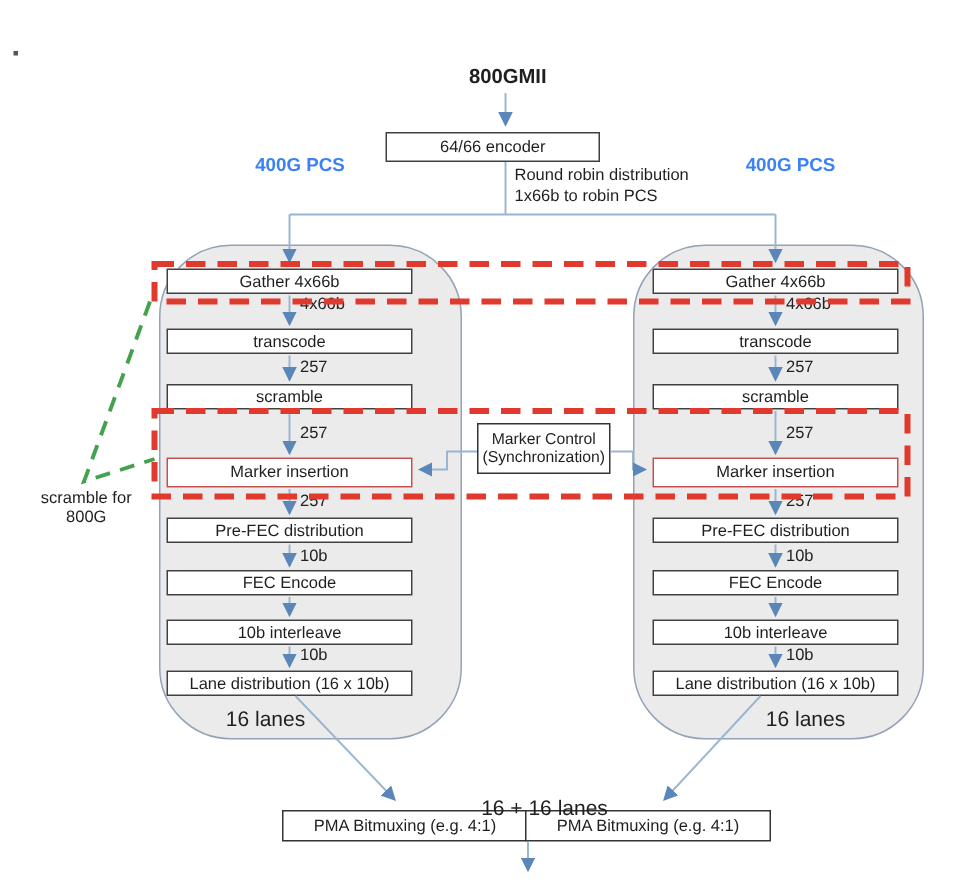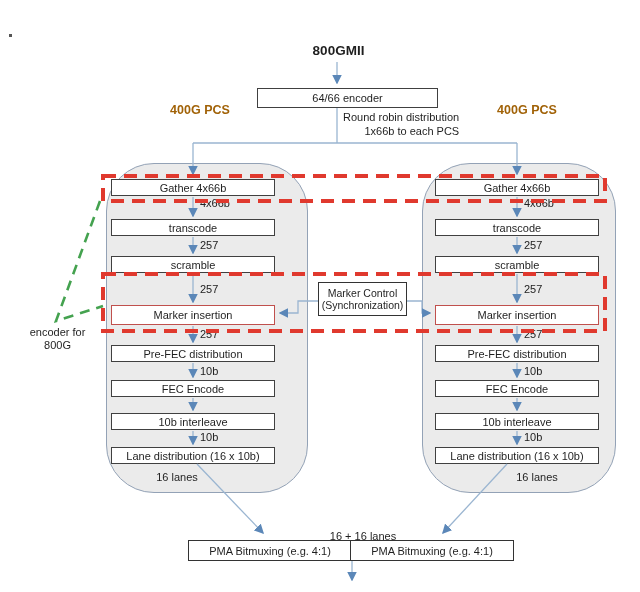--- a/index.html
+++ b/index.html
@@ -14,53 +14,53 @@
     display:flex;align-items:center;justify-content:center;
     font-size:11px;white-space:nowrap;z-index:3;
   }
   .fbox.marker{border:1.4px solid #c0504d;height:20px;}
   .container{
     position:absolute;width:202px;height:330px;box-sizing:border-box;
     background:#ebebeb;border:1px solid #93a2b6;border-radius:48px;z-index:1;
   }
   .lbl{position:absolute;font-size:11px;color:#222;white-space:nowrap;z-index:4;}
   .hdr{position:absolute;width:120px;text-align:center;font-weight:bold;
-       font-size:12.5px;line-height:14px;color:#a16207;z-index:4;}
+       font-size:12.5px;line-height:14px;color:#3b82f6;z-index:4;}
   .title{position:absolute;left:257px;top:43px;width:163px;text-align:center;
        font-weight:bold;font-size:13.5px;z-index:4;}
-  .note{position:absolute;font-size:11px;line-height:13.5px;z-index:4;text-align:right;}
+  .note{position:absolute;font-size:11px;line-height:13.5px;z-index:4;}
   .bonding{
     position:absolute;left:318px;top:282px;width:89px;height:34px;box-sizing:border-box;
     border:1.4px solid #333;background:#ffffff;display:flex;flex-direction:column;
     align-items:center;justify-content:center;font-size:10.5px;line-height:12px;
     text-align:center;z-index:5;
   }
   .pma{
     position:absolute;width:164px;height:21px;box-sizing:border-box;
     border:1.5px solid #333;background:#ffffff;display:flex;align-items:center;
     justify-content:center;font-size:11px;white-space:nowrap;z-index:3;
   }
   .annotation{position:absolute;left:10px;top:326px;width:95px;text-align:center;
        font-size:11px;line-height:13px;z-index:4;}
-  .lanes{position:absolute;width:100px;text-align:center;font-size:11px;z-index:4;}
+  .lanes{position:absolute;width:100px;text-align:center;font-size:14px;z-index:4;}
   svg.overlay{position:absolute;left:0;top:0;z-index:6;pointer-events:none;}
   .dot{position:absolute;left:9px;top:34px;width:3px;height:3px;background:#555;z-index:4;}
 </style>
 </head>
 <body>
 
 <div class="dot"></div>
 
 <div class="title">800GMII</div>
-<div class="fbox" style="left:257px;top:88px;width:181px;height:20px;">
+<div class="fbox" style="left:257px;top:88px;width:143px;height:20px;">
   <span>64/66 encoder</span>
 </div>
 <div class="note" style="left:343px;top:111px;">
   <div>Round robin distribution</div>
-  <div>1x66b to each PCS</div>
+  <div>1x66b to robin PCS</div>
 </div>
 
 <div class="hdr" style="left:140px;top:103px;">
   <div>400G PCS</div>
 </div>
 <div class="hdr" style="left:467px;top:103px;">
   <div>400G PCS</div>
 </div>
 
 <div class="container" style="left:106px;top:163px;width:202px;"></div>
@@ -129,21 +129,21 @@
     <span>Lane distribution  (16 x 10b)</span>
   </div>
 <div class="lanes" style="left:487px;top:471px;">16 lanes</div>
 
 <div class="bonding">
   <div>Marker Control</div>
   <div>(Synchronization)</div>
 </div>
 
 <div class="annotation">
-  <div>encoder for</div>
+  <div>scramble for</div>
   <div>800G</div>
 </div>
 
 <div class="lanes" style="left:313px;top:519px;margin-top:11px;">16 + 16 lanes</div>
 <div class="pma" style="left:188px;top:540px;">
     <span>PMA Bitmuxing  (e.g. 4:1)</span>
   </div>
 <div class="pma" style="left:350px;top:540px;">
     <span>PMA Bitmuxing  (e.g. 4:1)</span>
   </div>

